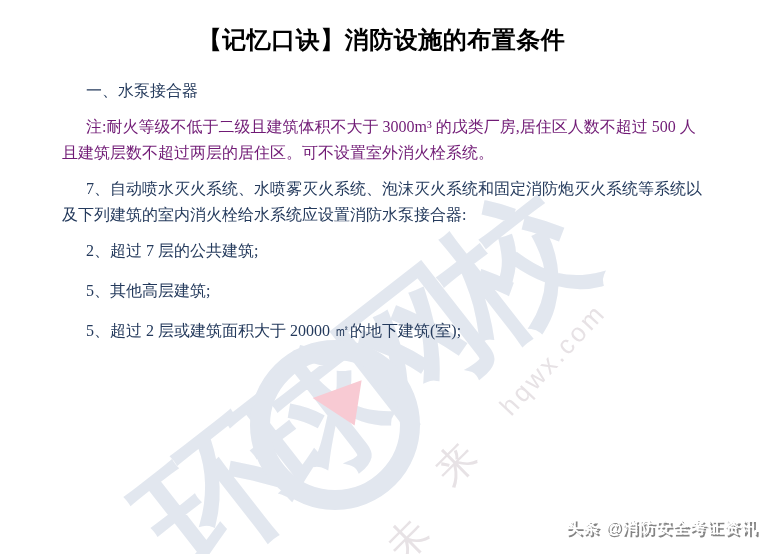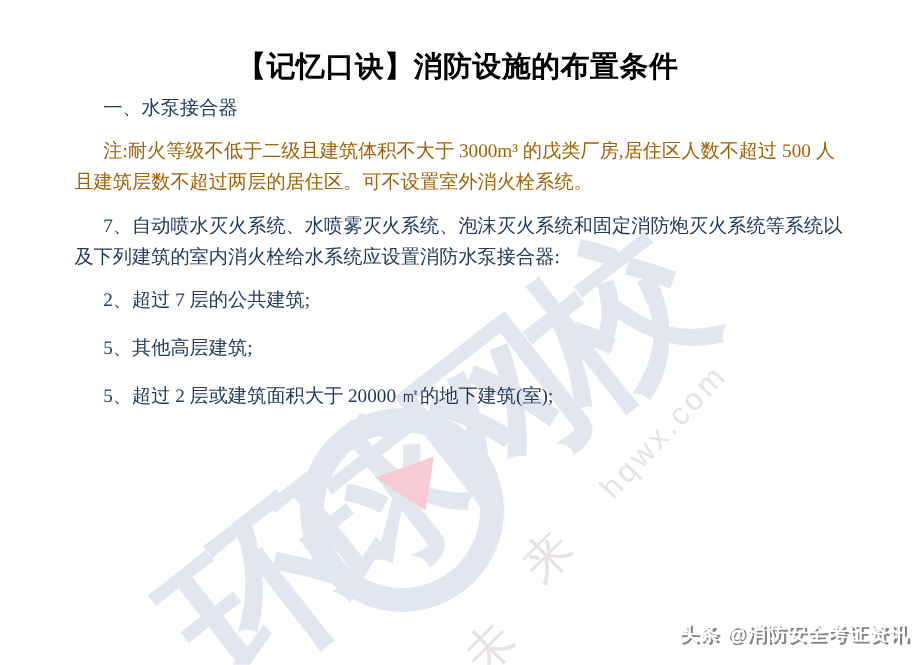--- a/index.html
+++ b/index.html
@@ -29,30 +29,30 @@
     left:443px;top:344px;width:220px;text-align:center;
     font-size:26px;letter-spacing:3px;color:#e7e2e5;
     transform:rotate(-47deg);transform-origin:center;
     font-family:"Liberation Sans","DejaVu Sans",sans-serif;white-space:nowrap;
   }
   .wm-char{font-size:40px;color:#e7e2e5;transform:rotate(-45deg);line-height:40px;}
   .wm-char1{left:388px;top:520px;}
   .wm-char2{left:436px;top:444px;}
   
   .title{
-    position:absolute;z-index:1;left:0;top:39px;width:763px;text-align:center;
+    position:absolute;z-index:1;left:0;top:24px;width:763px;text-align:center;
     font-size:24px;font-weight:700;color:#000000;letter-spacing:0.5px;
   }
   .content{
     position:absolute;z-index:1;left:62px;top:78px;width:643px;
     font-size:16px;line-height:26px;color:#243a5c;
   }
   .blk{margin:0 0 10px 0;text-indent:24px;}
   .item{margin-bottom:14px;}
-  .red{color:#a16207;}
+  .red{color:#701a75;}
   
   .footer-wm{
     position:absolute;z-index:2;right:5px;top:518px;
     font-family:"Liberation Sans","DejaVu Sans",sans-serif;
     font-size:16px;font-weight:700;letter-spacing:1px;color:#ffffff;
     text-shadow:2px 2px 0 rgba(110,110,110,0.85);
     white-space:nowrap;
   }
 </style>
 </head>

